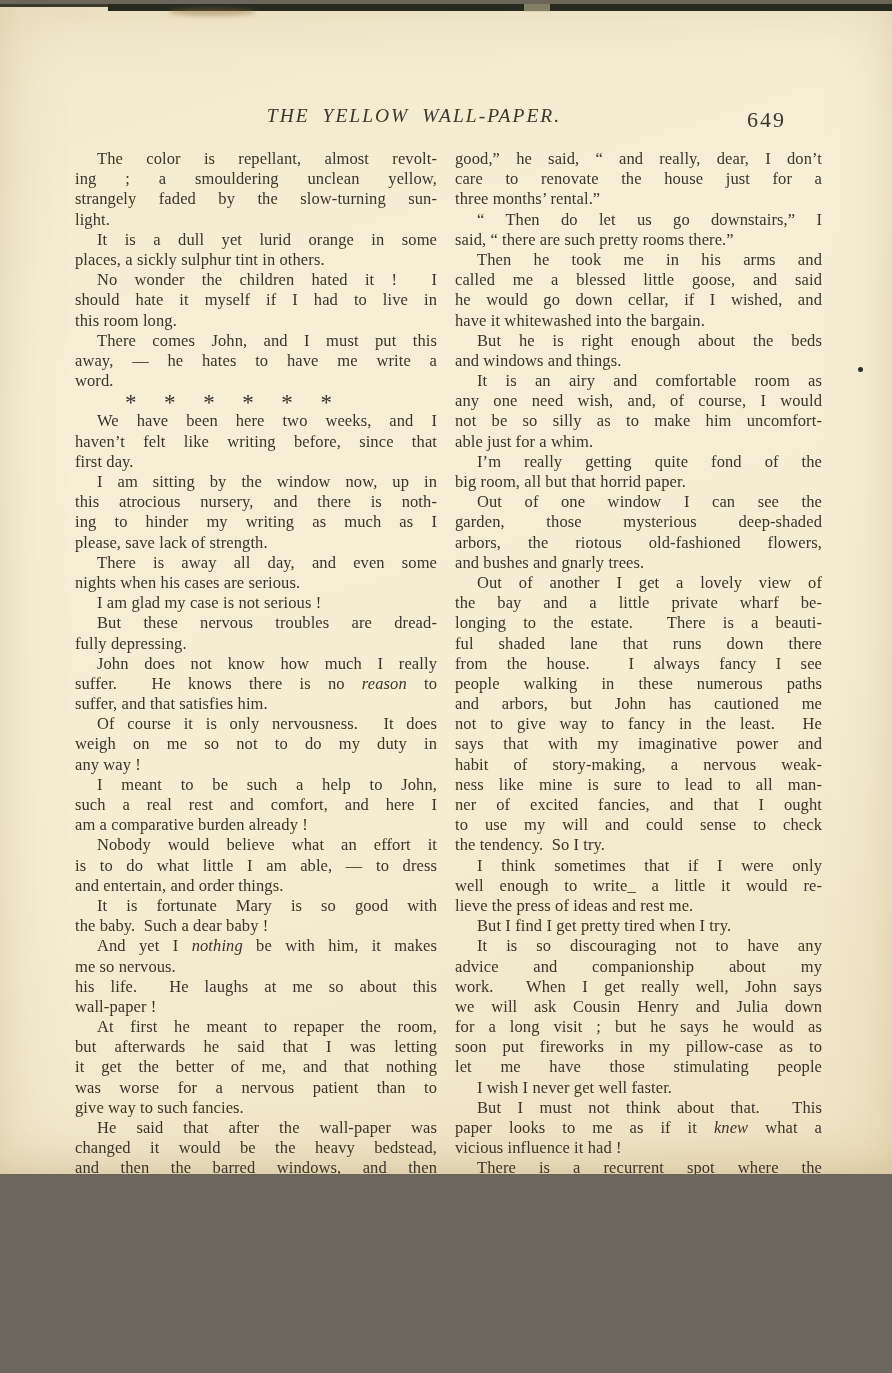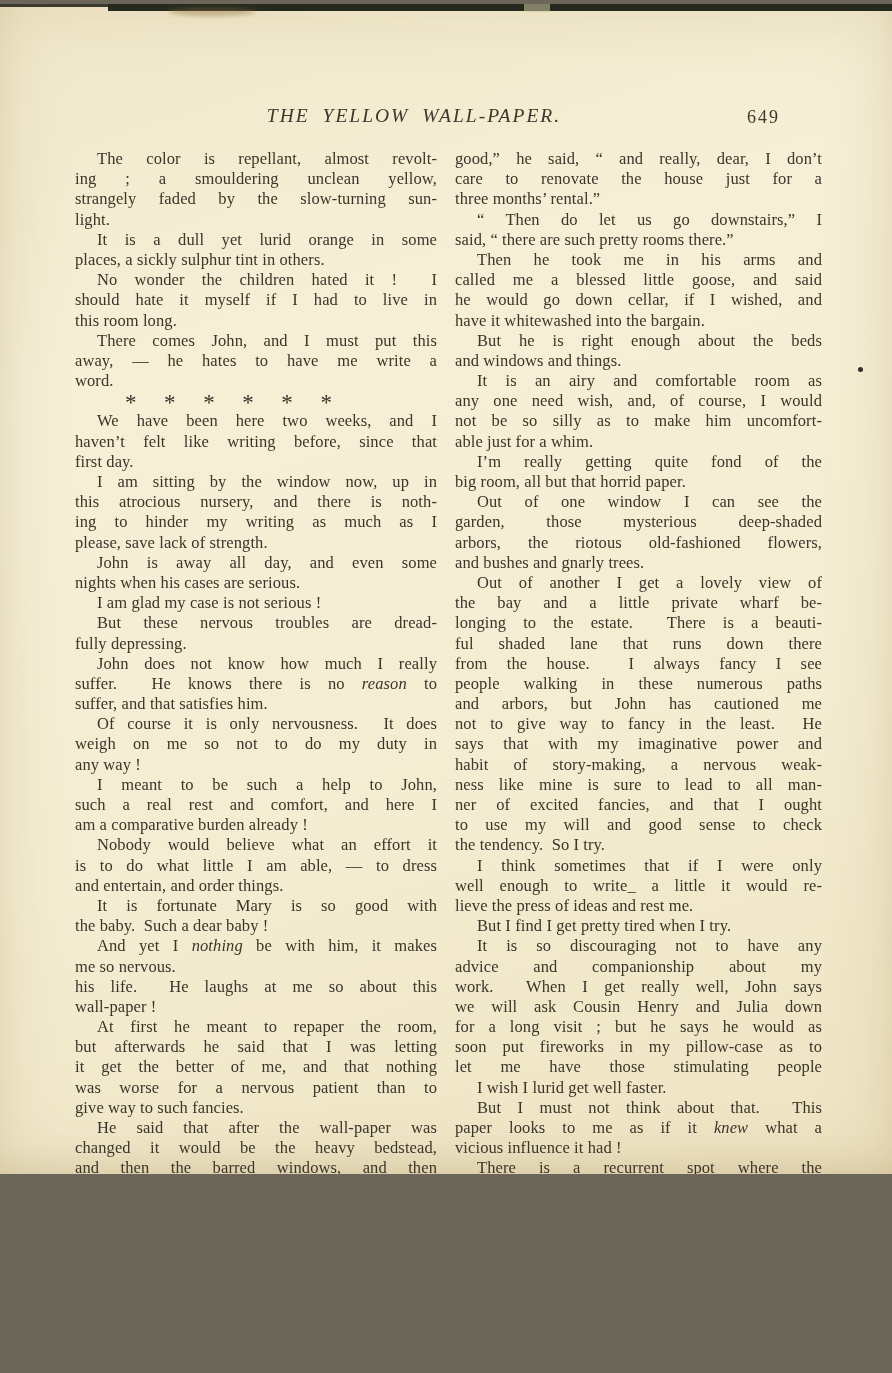--- a/index.html
+++ b/index.html
@@ -15,21 +15,21 @@
     color:#3b352a;
   }
   
   .band-a{position:absolute;top:0;left:0;width:892px;height:3px;background:#383b2d;}
   .band-b{position:absolute;top:0;left:108px;width:784px;height:7px;background:#262a1e;}
   .band-gap{position:absolute;top:0;left:524px;width:26px;height:8px;background:#cfc49e;opacity:.55;}
   .band-smudge{position:absolute;top:4px;left:168px;width:88px;height:8px;background:#8f6f3f;opacity:.42;border-radius:50%;filter:blur(2px);}
   
   .running-head{position:absolute;top:101px;left:0;width:828px;text-align:center;
     font-style:italic;font-size:19.5px;letter-spacing:2px;word-spacing:6px;color:#3d372c;}
-  .page-number{position:absolute;top:103px;left:747px;font-size:18px;letter-spacing:2px;color:#3d372c;}
+  .page-number{position:absolute;top:103px;left:747px;font-size:22px;letter-spacing:2px;color:#3d372c;}
   
   .col{position:absolute;top:145px;}
   .col-left{left:75px;width:362px;}
   .col-right{left:455px;width:367px;}
   .line{height:20.2px;line-height:20.2px;font-size:16.5px;
     text-align:justify;text-align-last:justify;letter-spacing:.1px;}
   .line.indent{padding-left:22px;}
   .line.para-end{text-align-last:left;}
   .line em{font-style:italic;}
   .stars{display:flex;justify-content:space-between;padding:0 105px 0 50px;}
@@ -74,21 +74,21 @@
         <span class="star">*</span>
         <span class="star">*</span>
       </div>
       <div class="line indent"><span>We have been here two weeks, and I</span></div>
       <div class="line"><span>haven’t felt like writing before, since that</span></div>
       <div class="line para-end"><span>first day.</span></div>
       <div class="line indent"><span>I am sitting by the window now, up in</span></div>
       <div class="line"><span>this atrocious nursery, and there is noth-</span></div>
       <div class="line"><span>ing to hinder my writing as much as I</span></div>
       <div class="line para-end"><span>please, save lack of strength.</span></div>
-      <div class="line indent"><span>John is away all day, and even some</span></div>
+      <div class="line indent"><span>There is away all day, and even some</span></div>
       <div class="line para-end"><span>nights when his cases are serious.</span></div>
       <div class="line indent para-end"><span>I am glad my case is not serious !</span></div>
       <div class="line indent"><span>But these nervous troubles are dread-</span></div>
       <div class="line para-end"><span>fully depressing.</span></div>
       <div class="line indent"><span>John does not know how much I really</span></div>
       <div class="line"><span>suffer.&nbsp; He knows there is no </span><em>reason</em><span> to</span></div>
       <div class="line para-end"><span>suffer, and that satisfies him.</span></div>
       <div class="line indent"><span>Of course it is only nervousness.&nbsp; It does</span></div>
       <div class="line"><span>weigh on me so not to do my duty in</span></div>
       <div class="line para-end"><span>any way !</span></div>
@@ -142,34 +142,34 @@
       <div class="line"><span>longing to the estate.&nbsp; There is a beauti-</span></div>
       <div class="line"><span>ful shaded lane that runs down there</span></div>
       <div class="line"><span>from the house.&nbsp; I always fancy I see</span></div>
       <div class="line"><span>people walking in these numerous paths</span></div>
       <div class="line"><span>and arbors, but John has cautioned me</span></div>
       <div class="line"><span>not to give way to fancy in the least.&nbsp; He</span></div>
       <div class="line"><span>says that with my imaginative power and</span></div>
       <div class="line"><span>habit of story-making, a nervous weak-</span></div>
       <div class="line"><span>ness like mine is sure to lead to all man-</span></div>
       <div class="line"><span>ner of excited fancies, and that I ought</span></div>
-      <div class="line"><span>to use my will and good sense to check</span></div>
+      <div class="line"><span>to use my will and could sense to check</span></div>
       <div class="line para-end"><span>the tendency.&nbsp; So I try.</span></div>
       <div class="line indent"><span>I think sometimes that if I were only</span></div>
       <div class="line"><span>well enough to write_ a little it would re-</span></div>
       <div class="line para-end"><span>lieve the press of ideas and rest me.</span></div>
       <div class="line indent para-end"><span>But I find I get pretty tired when I try.</span></div>
       <div class="line indent"><span>It is so discouraging not to have any</span></div>
       <div class="line"><span>advice and companionship about my</span></div>
       <div class="line"><span>work.&nbsp; When I get really well, John says</span></div>
       <div class="line"><span>we will ask Cousin Henry and Julia down</span></div>
       <div class="line"><span>for a long visit ; but he says he would as</span></div>
       <div class="line"><span>soon put fireworks in my pillow-case as to</span></div>
       <div class="line"><span>let me have those stimulating people</span></div>
-      <div class="line indent para-end"><span>I wish I lurid get well faster.</span></div>
+      <div class="line indent para-end"><span>I wish I never get well faster.</span></div>
       <div class="line indent"><span>But I must not think about that.&nbsp; This</span></div>
       <div class="line"><span>paper looks to me as if it </span><em>knew</em><span> what a</span></div>
       <div class="line para-end"><span>vicious influence it had !</span></div>
       <div class="line indent"><span>There is a recurrent spot where the</span></div>
       <div class="line"><span>pattern lolls like a broken neck and two</span></div>
       <div class="line para-end"><span>bulbous eyes stare at you upside down.</span></div>
     </div>
 
   <div class="speck1"></div>
   <div class="speck2"></div>

